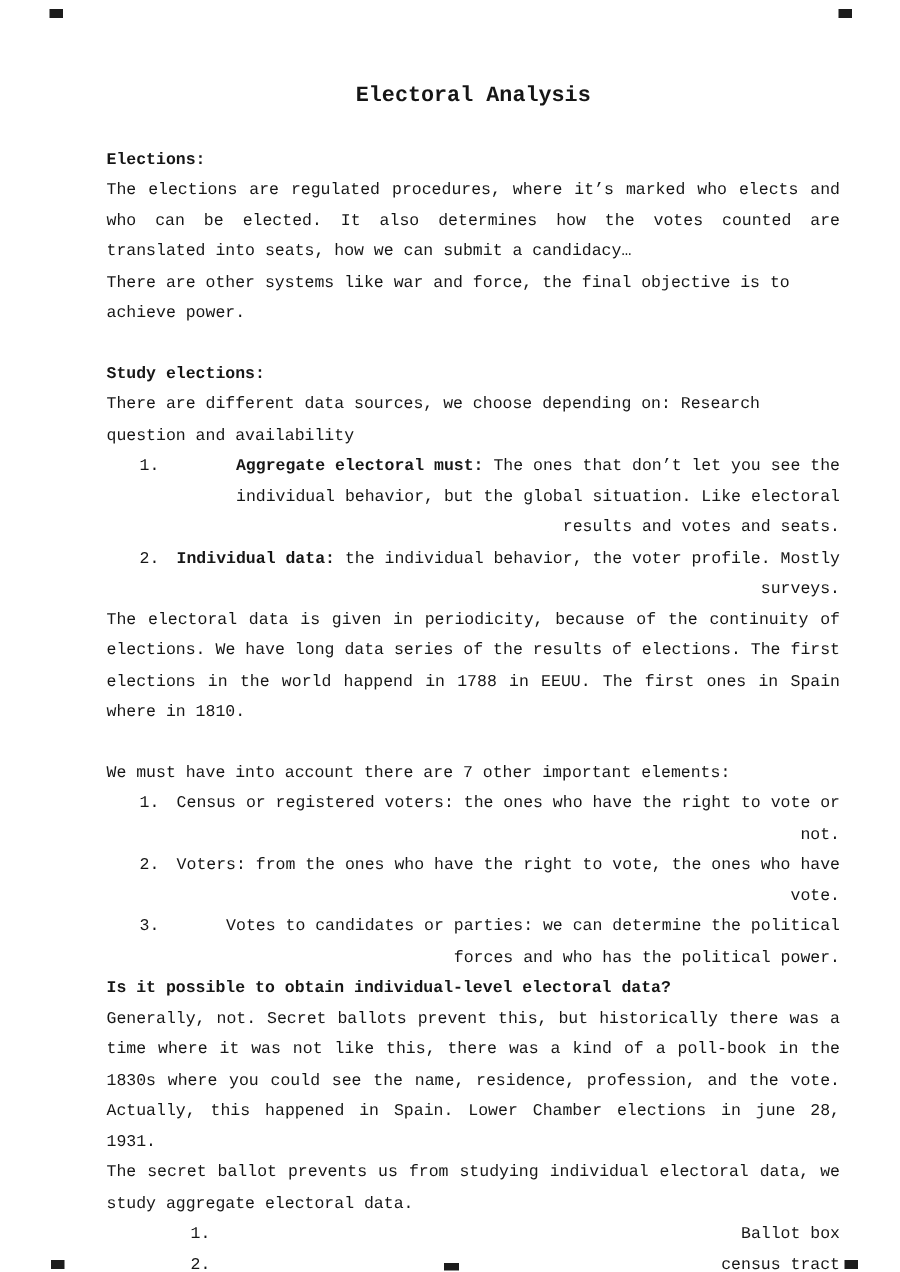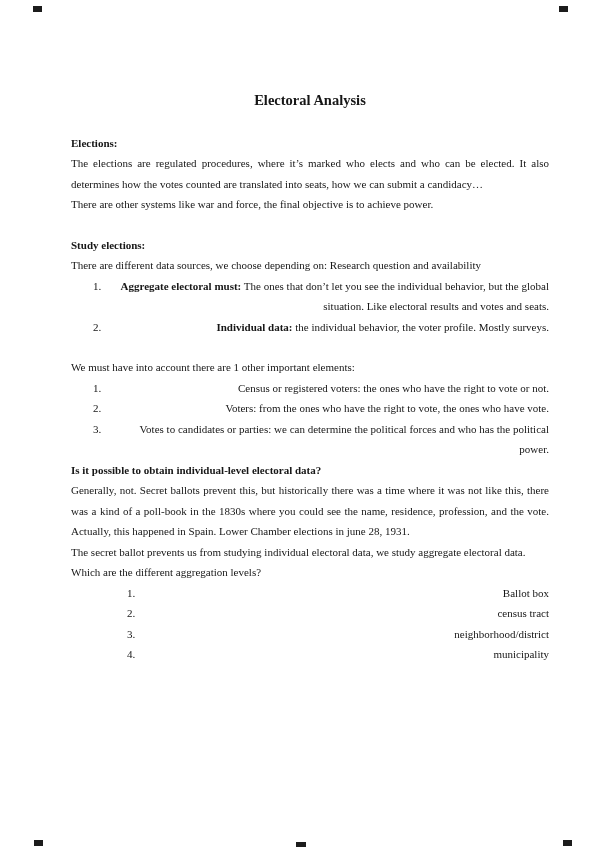--- a/index.html
+++ b/index.html
@@ -5,26 +5,25 @@
   * { box-sizing: border-box; }
   html, body { margin: 0; padding: 0; }
   body {
     width: 600px; height: 848px;
     background: #ffffff;
     position: relative;
     overflow: hidden;
   }
   .page {
     position: absolute; inset: 0;
-    padding: 54px 51px 0 71px;
-    font-family: Liberation Serif, serif;
+    padding: 54px 40px 0 71px;
+    font-family: Liberation Mono, monospace;
     font-size: 11px;
     line-height: 20.5px;
     color: #161616;
-    margin-top: 36px;
   }
   .title {
     font-size: 14.5px;
     font-weight: 700;
     text-align: center;
     margin: 0 0 22px 0;
   }
   .h { font-weight: 700; }
   p { margin: 0; }
   .justify { text-align: justify; }
@@ -62,42 +61,42 @@
     <div class="li">
       <span class="num">1.</span>
       <div class="li-text justify"><b>Aggregate electoral must:</b> <span>The ones that don’t let you see the individual behavior, but the global situation.  Like electoral results and votes and seats.</span></div>
     </div>
     <div class="li">
       <span class="num">2.</span>
       <div class="li-text"><b>Individual data:</b> <span>the individual behavior, the voter profile. Mostly surveys.</span></div>
     </div>
   </div>
 
+  <p class="justify">The electoral data is given in periodicity, because of the continuity of elections. We have long data series of the results of elections. The first elections in the world happend in 1788 in EEUU. The first ones in Spain where in 1810.</p>
 
-  <p class="gap">We must have into account there are 1 other important elements:</p>
+  <p class="gap">We must have into account there are 7 other important elements:</p>
 
   <div class="list">
     <div class="li">
       <span class="num">1.</span>
       <div class="li-text">Census or registered voters: the ones who have the right to vote or not.</div>
     </div>
     <div class="li">
       <span class="num">2.</span>
       <div class="li-text">Voters: from the ones who have the right to vote, the ones who have vote.</div>
     </div>
     <div class="li">
       <span class="num">3.</span>
       <div class="li-text justify">Votes to candidates or parties:  we can determine the political forces and who has the political power.</div>
     </div>
   </div>
 
   <div class="h">Is it possible to obtain individual-level electoral data?</div>
   <p class="justify">Generally, not. Secret ballots prevent this, but historically there was a time where it was not like this, there was a kind of a poll-book in the 1830s where you could see the name, residence, profession, and the vote.  Actually, this happened in Spain. Lower Chamber elections in june 28, 1931.</p>
   <p class="justify">The secret ballot prevents us from studying individual electoral data, we study aggregate electoral data.</p>
-  <p>Which are the different aggregation levels?</p>
 
   <div class="list deep">
     <div class="li">
       <span class="num">1.</span>
       <div class="li-text">Ballot box</div>
     </div>
     <div class="li">
       <span class="num">2.</span>
       <div class="li-text">census tract</div>
     </div>

